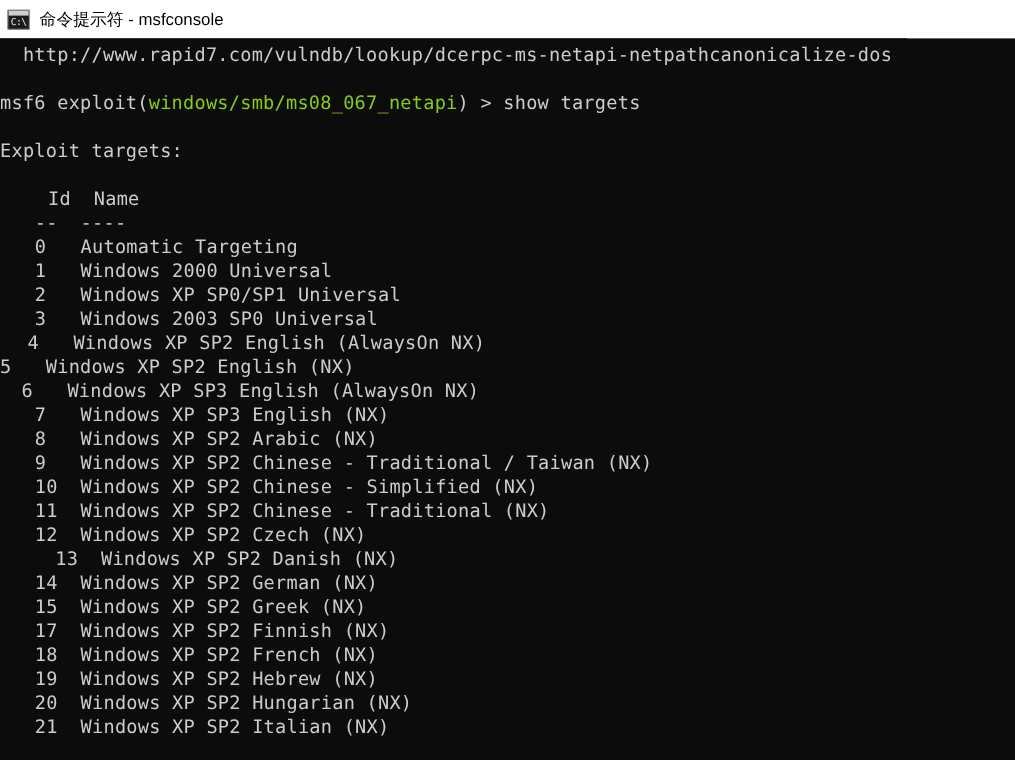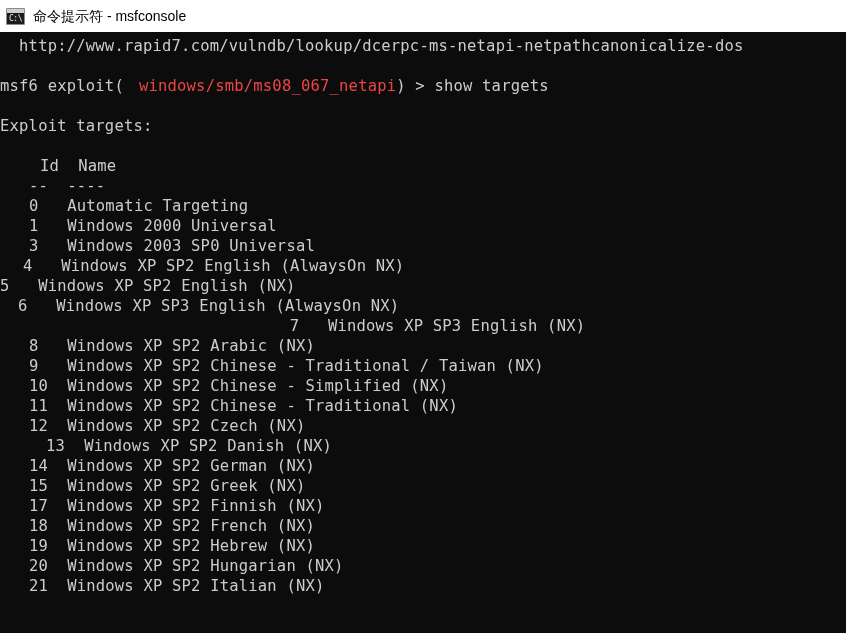--- a/index.html
+++ b/index.html
@@ -82,21 +82,21 @@
   .line {
     font-family: "DejaVu Sans Mono", monospace;
     font-size: 15.5px;
     line-height: 20px;
     height: 20px;
     color: #cccccc;
     white-space: pre;
     letter-spacing: 0.2px;
   }
   .line.blank { color: transparent; }
-  .mod { color: #ef4444; margin-left: 15px; }
+  .mod { color: #84cc16; }
   .w { color: #cccccc; }
 </style>
 </head>
 <body>
 
 <div id="titlebar">
   <div id="cmd-icon">
     <div class="bar"></div>
     <div class="prompt">C:\</div>
   </div>
@@ -118,25 +118,26 @@
 
     <div class="line blank">&nbsp;</div>
 
     <div class="line" style="padding-left: 29px; margin-left: 11px;"><span>Id</span><span>&nbsp;&nbsp;</span><span>Name</span></div>
 
     <div class="line" style="padding-left: 29px;"><span>--</span><span>&nbsp;&nbsp;</span><span>----</span></div>
 
     <div id="rows">
         <div class="line" style="padding-left: 29px;"><span>0 </span><span>  </span><span>Automatic Targeting</span></div>
         <div class="line" style="padding-left: 29px;"><span>1 </span><span>  </span><span>Windows 2000 Universal</span></div>
+        <div class="line" style="padding-left: 29px;"><span>2 </span><span>  </span><span>Windows XP SP0/SP1 Universal</span></div>
         <div class="line" style="padding-left: 29px;"><span>3 </span><span>  </span><span>Windows 2003 SP0 Universal</span></div>
         <div class="line" style="padding-left: 23px;"><span>4 </span><span>  </span><span>Windows XP SP2 English (AlwaysOn NX)</span></div>
         <div class="line" style=""><span>5 </span><span>  </span><span>Windows XP SP2 English (NX)</span></div>
         <div class="line" style="padding-left: 18px;"><span>6 </span><span>  </span><span>Windows XP SP3 English (AlwaysOn NX)</span></div>
-        <div class="line" style="padding-left: 29px; text-align: center;"><span>7 </span><span>  </span><span>Windows XP SP3 English (NX)</span></div>
+        <div class="line" style="padding-left: 29px;"><span>7 </span><span>  </span><span>Windows XP SP3 English (NX)</span></div>
         <div class="line" style="padding-left: 29px;"><span>8 </span><span>  </span><span>Windows XP SP2 Arabic (NX)</span></div>
         <div class="line" style="padding-left: 29px;"><span>9 </span><span>  </span><span>Windows XP SP2 Chinese - Traditional / Taiwan (NX)</span></div>
         <div class="line" style="padding-left: 29px;"><span>10</span><span>  </span><span>Windows XP SP2 Chinese - Simplified (NX)</span></div>
         <div class="line" style="padding-left: 29px;"><span>11</span><span>  </span><span>Windows XP SP2 Chinese - Traditional (NX)</span></div>
         <div class="line" style="padding-left: 29px;"><span>12</span><span>  </span><span>Windows XP SP2 Czech (NX)</span></div>
         <div class="line" style="padding-left: 46px;"><span>13</span><span>  </span><span>Windows XP SP2 Danish (NX)</span></div>
         <div class="line" style="padding-left: 29px;"><span>14</span><span>  </span><span>Windows XP SP2 German (NX)</span></div>
         <div class="line" style="padding-left: 29px;"><span>15</span><span>  </span><span>Windows XP SP2 Greek (NX)</span></div>
         <div class="line" style="padding-left: 29px;"><span>17</span><span>  </span><span>Windows XP SP2 Finnish (NX)</span></div>
         <div class="line" style="padding-left: 29px;"><span>18</span><span>  </span><span>Windows XP SP2 French (NX)</span></div>

